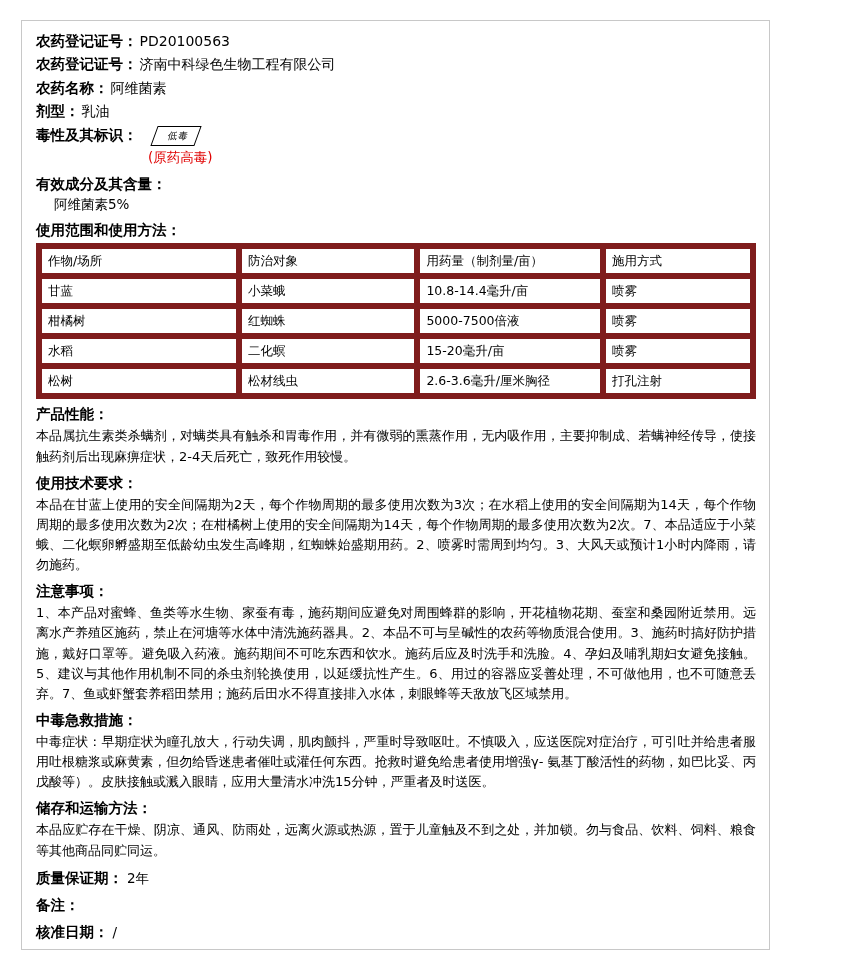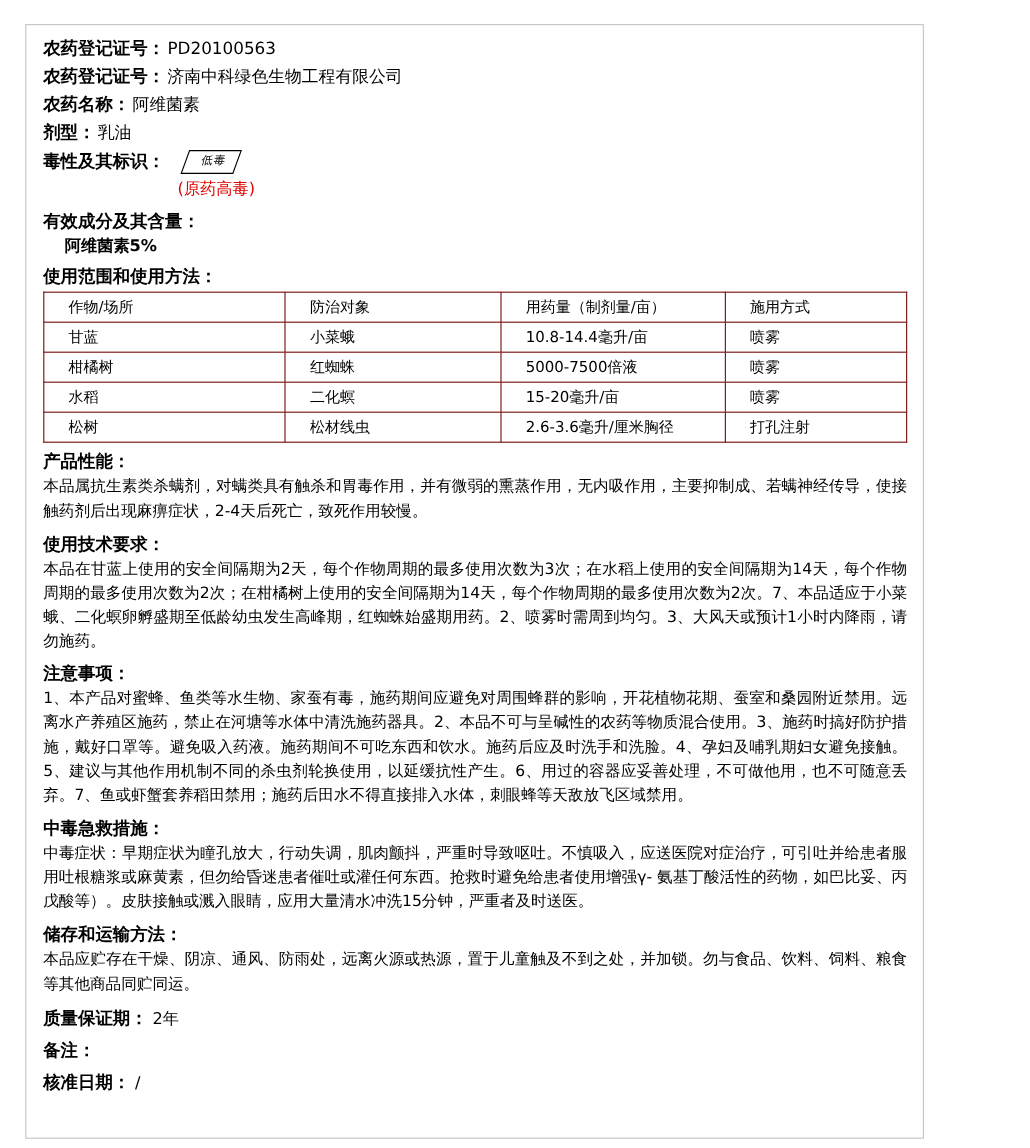--- a/index.html
+++ b/index.html
@@ -40,21 +40,21 @@
     font-weight: bold;
     white-space: nowrap;
   }
   .hdr-line .val {
     font-weight: normal;
     font-size: 14px;
     padding-left: 2px;
   }
   .tox-row {
     display: flex;
-    align-items: flex-start;
+    align-items: center;
     gap: 6px;
   }
   .tox-mark {
     display: inline-block;
     position: relative;
     width: 60px;
     height: 22px;
     margin-left: 4px;
     font-style: italic;
   }
@@ -89,31 +89,30 @@
     font-weight: bold;
     font-size: 14.5px;
     margin-top: 7px;
     margin-bottom: 2px;
   }
   .sec-title.tight { margin-top: 4px; }
   .ingredient {
     font-size: 13.5px;
     padding-left: 18px;
     margin-bottom: 4px;
-    font-weight: bold;
   }
   table.usage {
     border-collapse: collapse;
     width: 100%;
     margin: 3px 0 6px 0;
     font-size: 12.5px;
   }
   table.usage td, table.usage th {
-    border: 1px solid #7f1d1d;
-    padding: 3px 20px;
+    border: 6px solid #7f1d1d;
+    padding: 3px 6px;
     text-align: left;
     font-weight: normal;
     height: 18px;
   }
   table.usage col.c1 { width: 28%; }
   table.usage col.c2 { width: 25%; }
   table.usage col.c3 { width: 26%; }
   table.usage col.c4 { width: 21%; }
   p.body {
     font-size: 13px;

